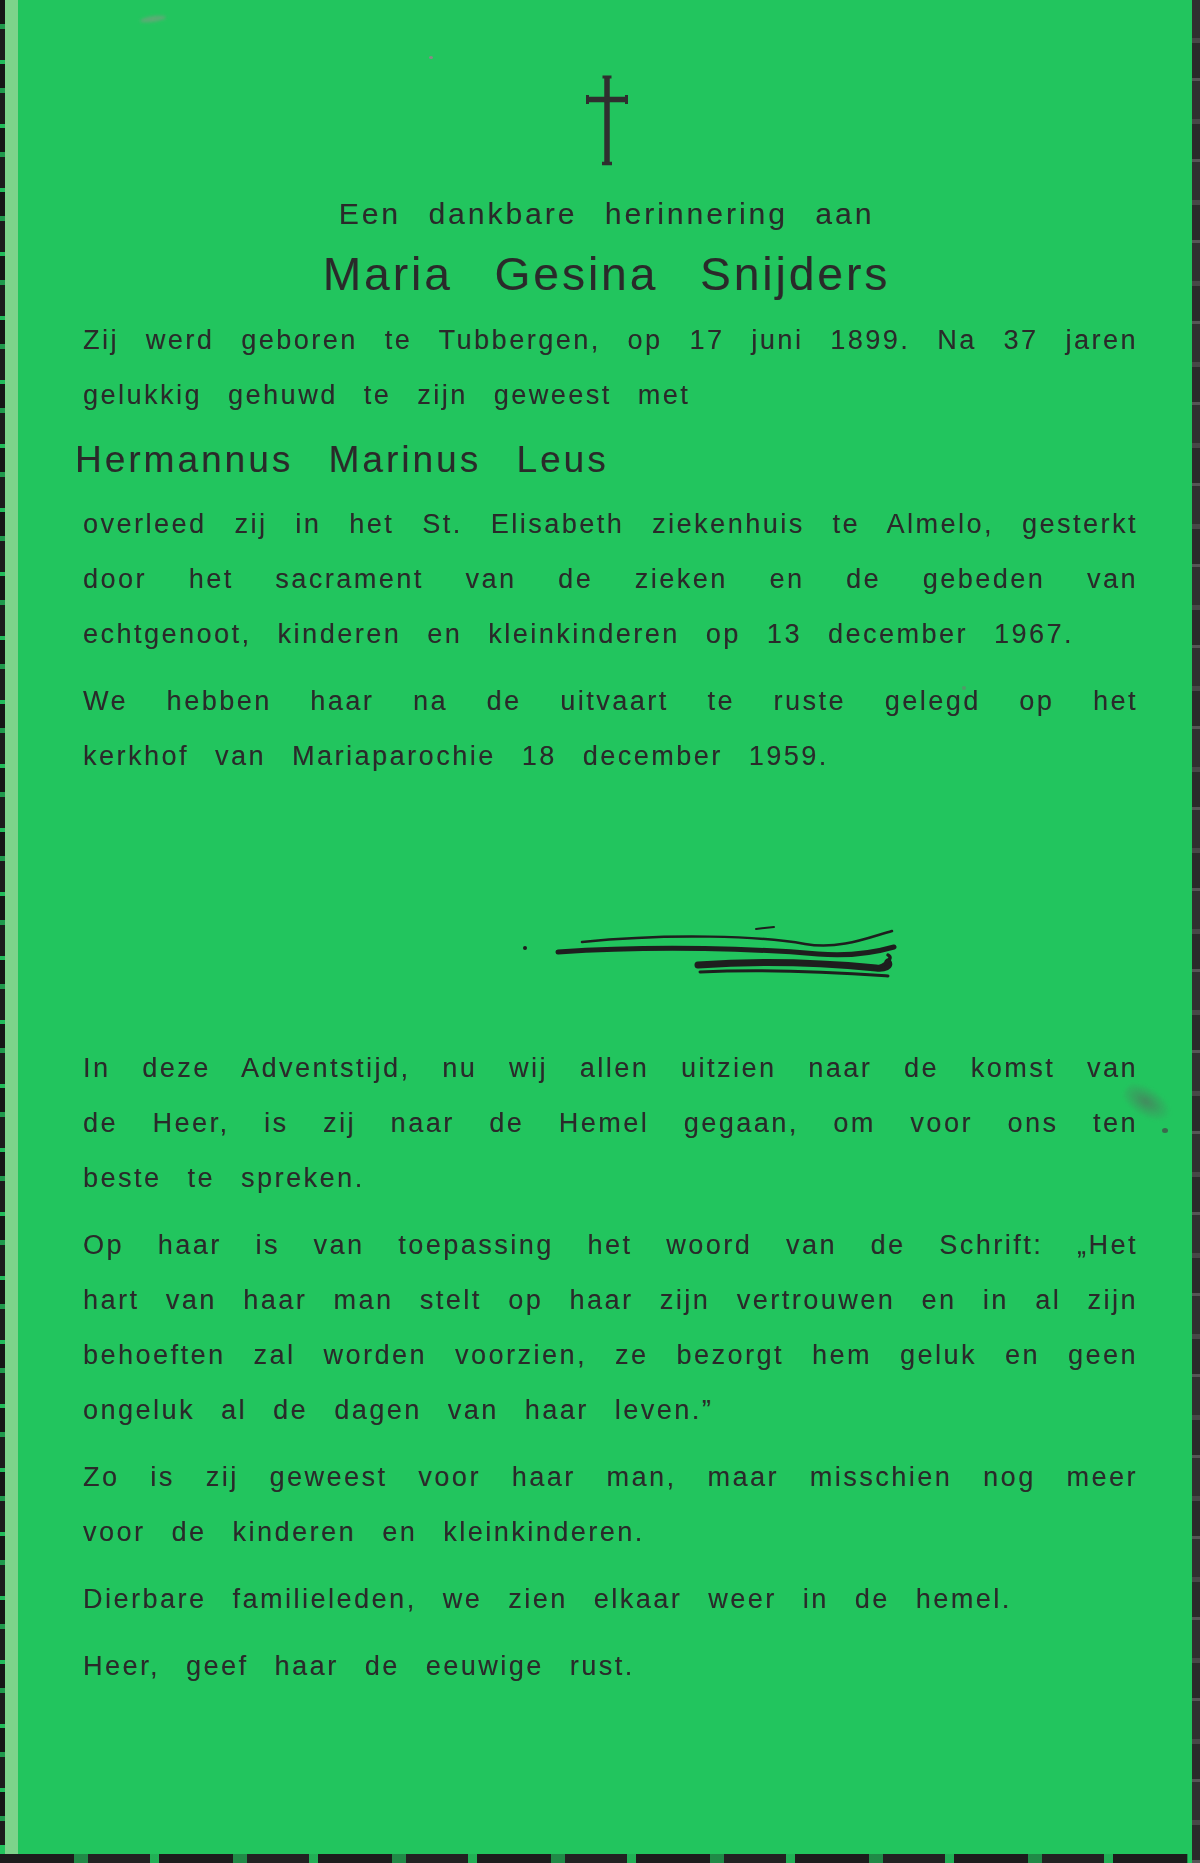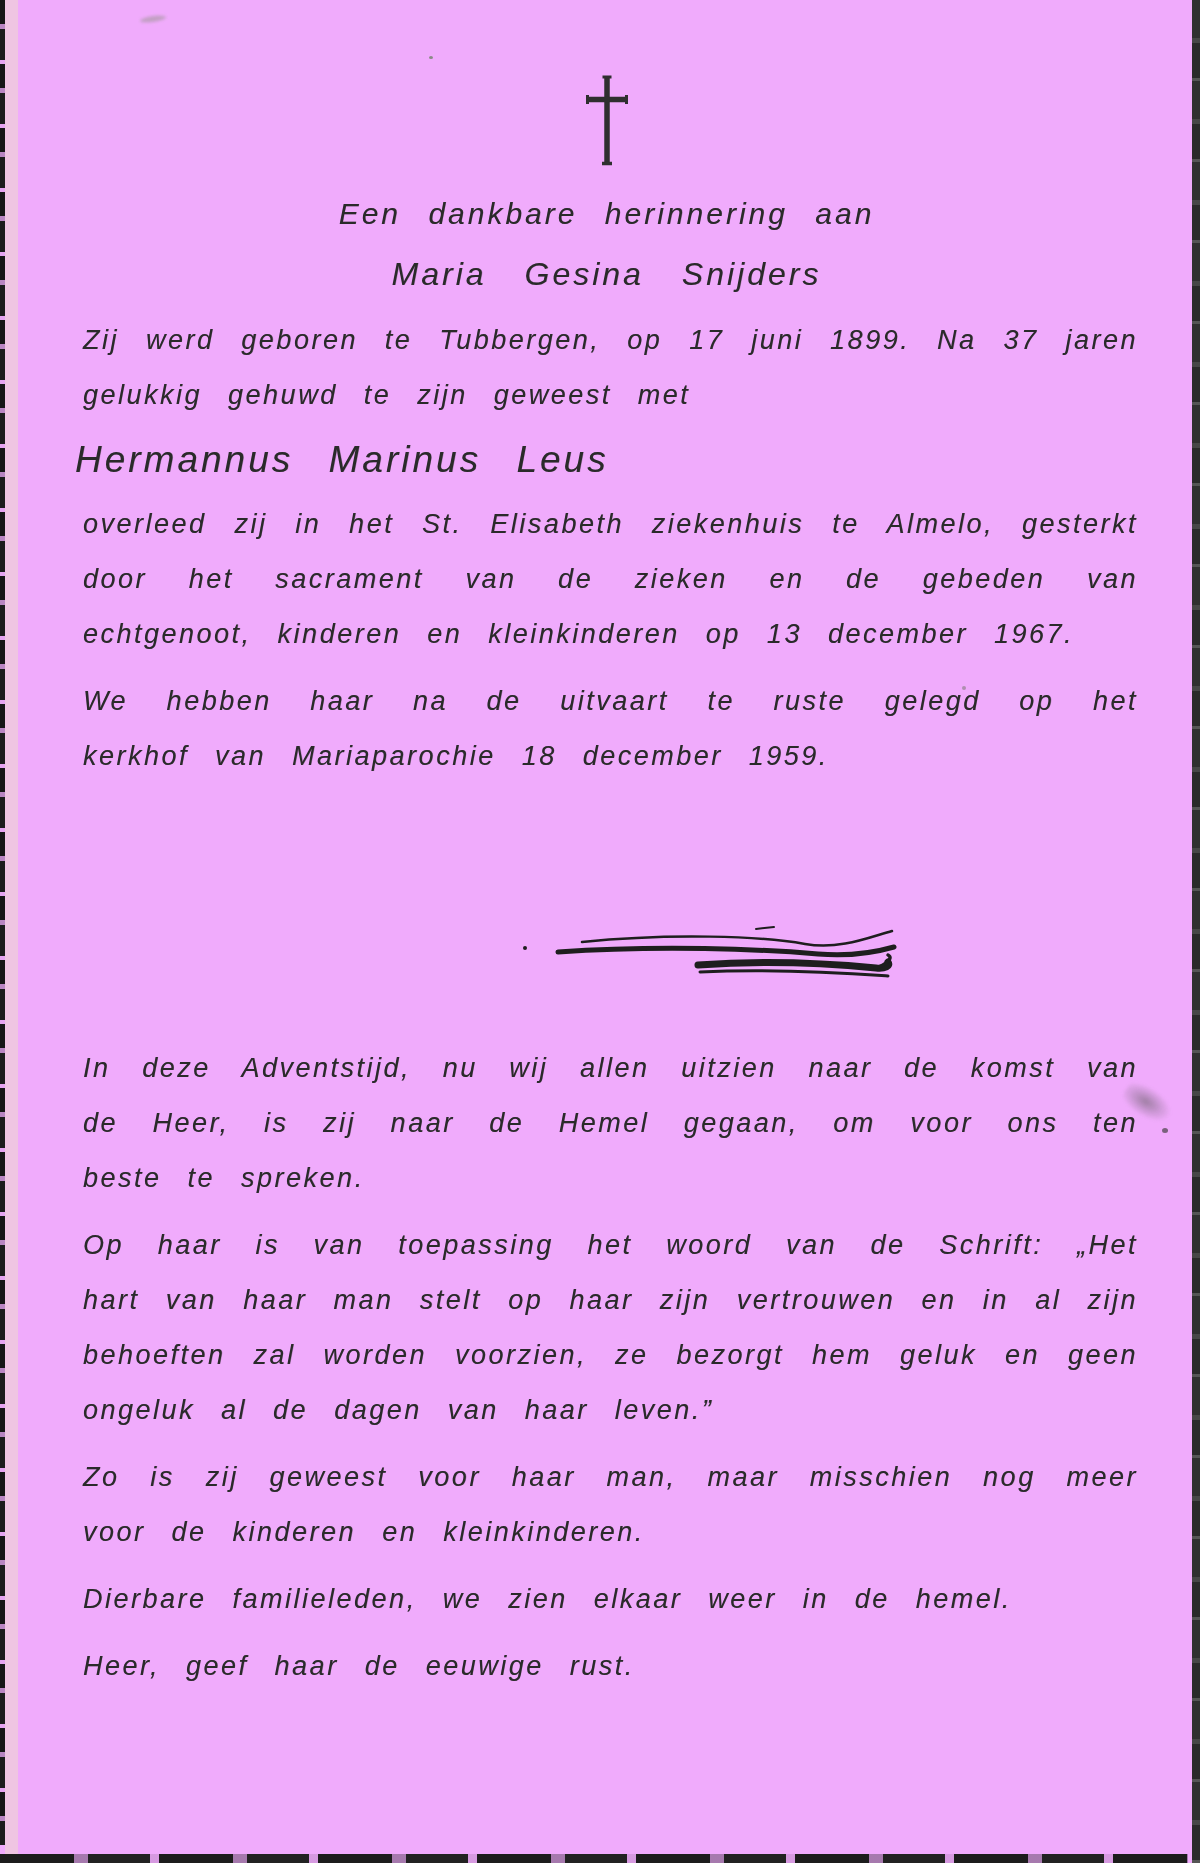--- a/index.html
+++ b/index.html
@@ -1,24 +1,23 @@
 <!DOCTYPE html>
 <html><head>
 <meta charset="utf-8">
 <style>
   html,body{margin:0;padding:0;background:#777;}
   .page{
     position:relative;
     width:1200px;height:1863px;
     margin:0 auto;
-    background:#f0abfc;
+    background:#22c55e;
     color:#2a2a2a;
     font-family:"Liberation Sans", sans-serif;
     overflow:hidden;
-    font-style:italic;
   }
   
   .paper-tint{
     position:absolute;left:5px;top:0;width:13px;height:100%;
     background:rgba(238,229,195,0.45);
   }
   
   .edge-left{
     position:absolute;left:0;top:0;width:5px;height:1845px;
     background:repeating-linear-gradient(180deg,
@@ -58,21 +57,21 @@
 
   .intro{
     text-align:center;
     font-size:30px;line-height:36px;
     letter-spacing:3px;word-spacing:16px;
     margin:26px 0 0 0;
     text-shadow:0.3px 0.3px 0 rgba(40,40,40,0.35);
   }
   .name{
     text-align:center;
-    font-size:32px;line-height:54px;
+    font-size:46px;line-height:54px;
     letter-spacing:3px;word-spacing:26px;
     margin:15px 0 0 0;
     text-shadow:0.4px 0.4px 0 rgba(40,40,40,0.3);
   }
   .spouse{
     font-size:37px;line-height:50px;
     letter-spacing:3px;word-spacing:22px;
     margin:12px 0 0 0;
     text-shadow:0.4px 0.4px 0 rgba(40,40,40,0.3);
   }

